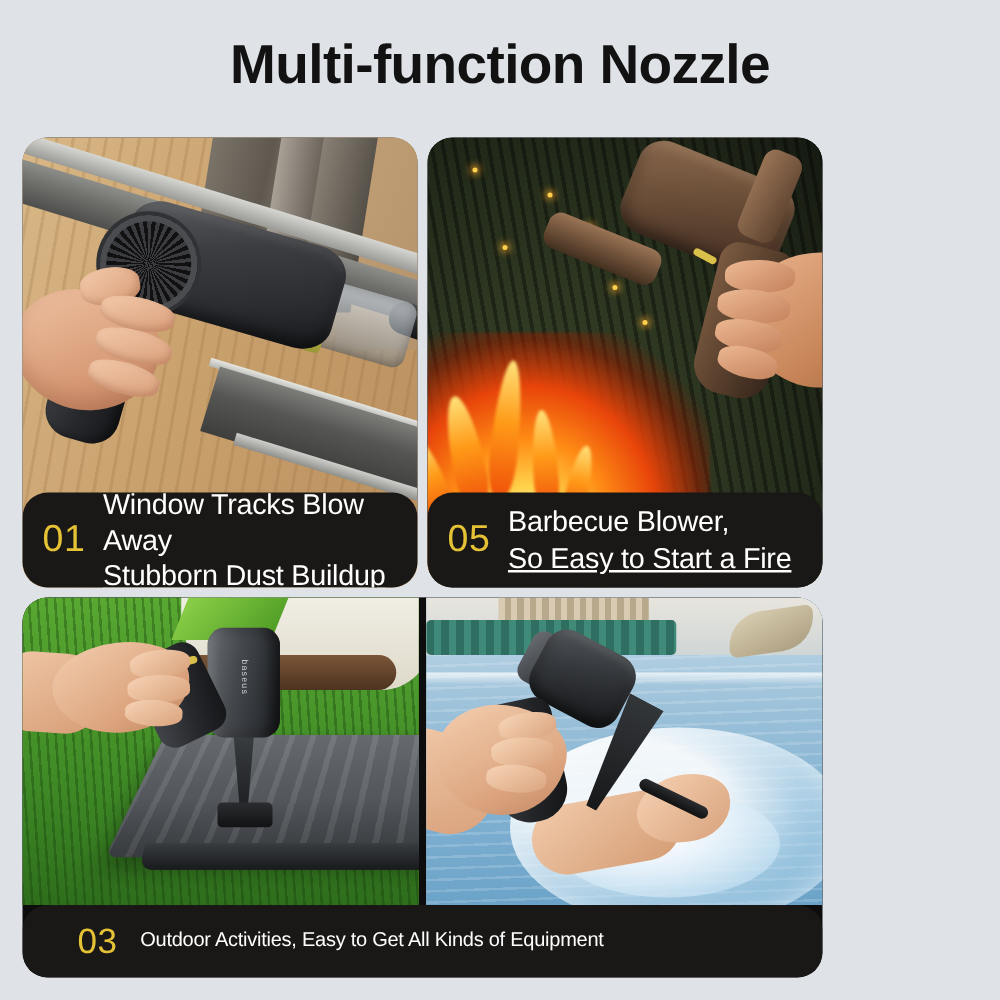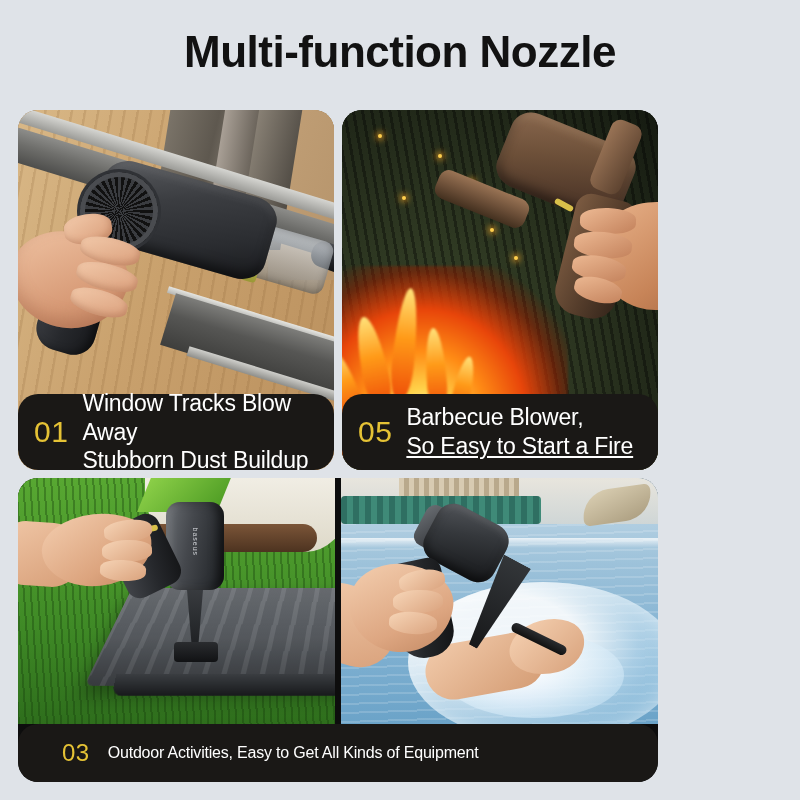--- a/index.html
+++ b/index.html
@@ -55,21 +55,21 @@
 
   .cap-num{
     color:#e5c235;
     font-size:30px;
     font-weight:500;
     letter-spacing:0.5px;
     flex:0 0 auto;
     margin-right:14px;
     line-height:1;
   }
-  .cap-one .cap-num{font-size:24px;margin-right:18px;}
+  .cap-one .cap-num{font-size:28px;margin-right:18px;}
 
   .cap-text{
     color:#ffffff;
     font-size:23px;
     font-weight:500;
     line-height:1.25;
     letter-spacing:-0.2px;
   }
   .cap-one .cap-text{font-size:16px;white-space:nowrap;}
   .cap-text .l2{display:block;text-decoration:underline;}

